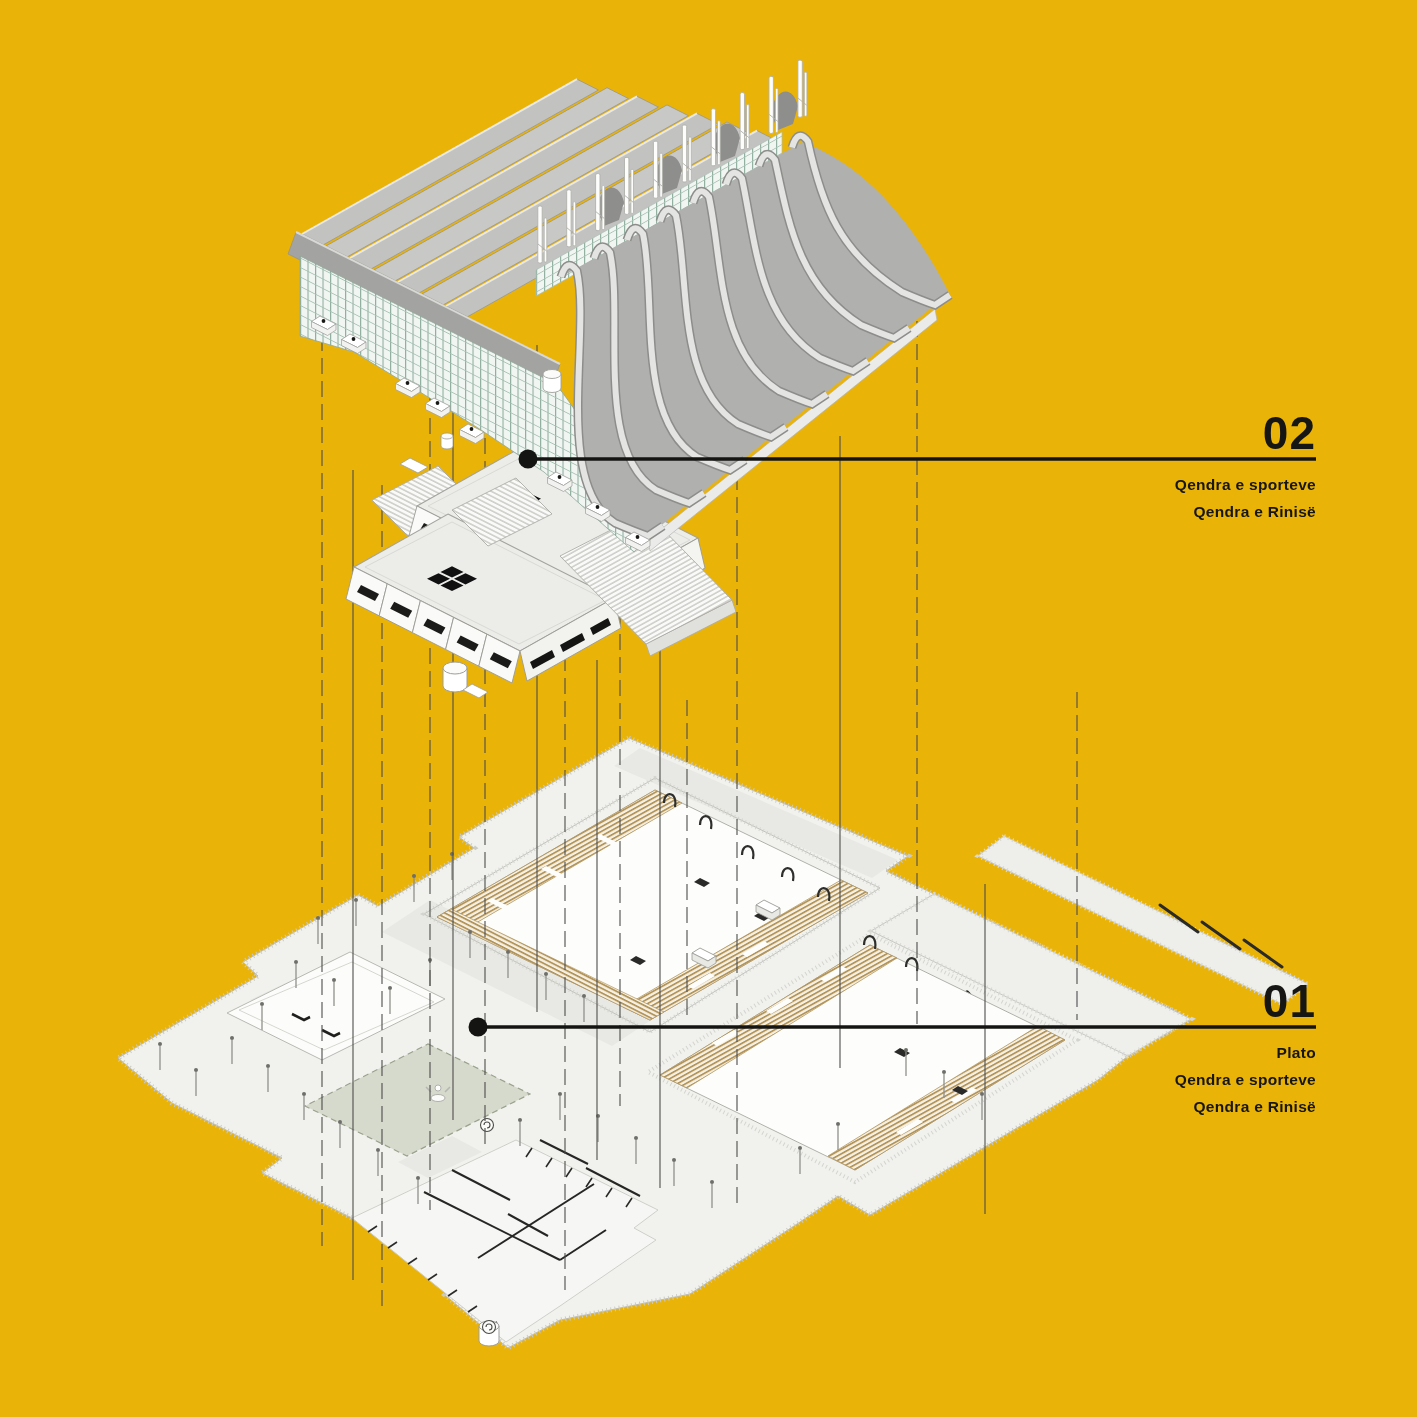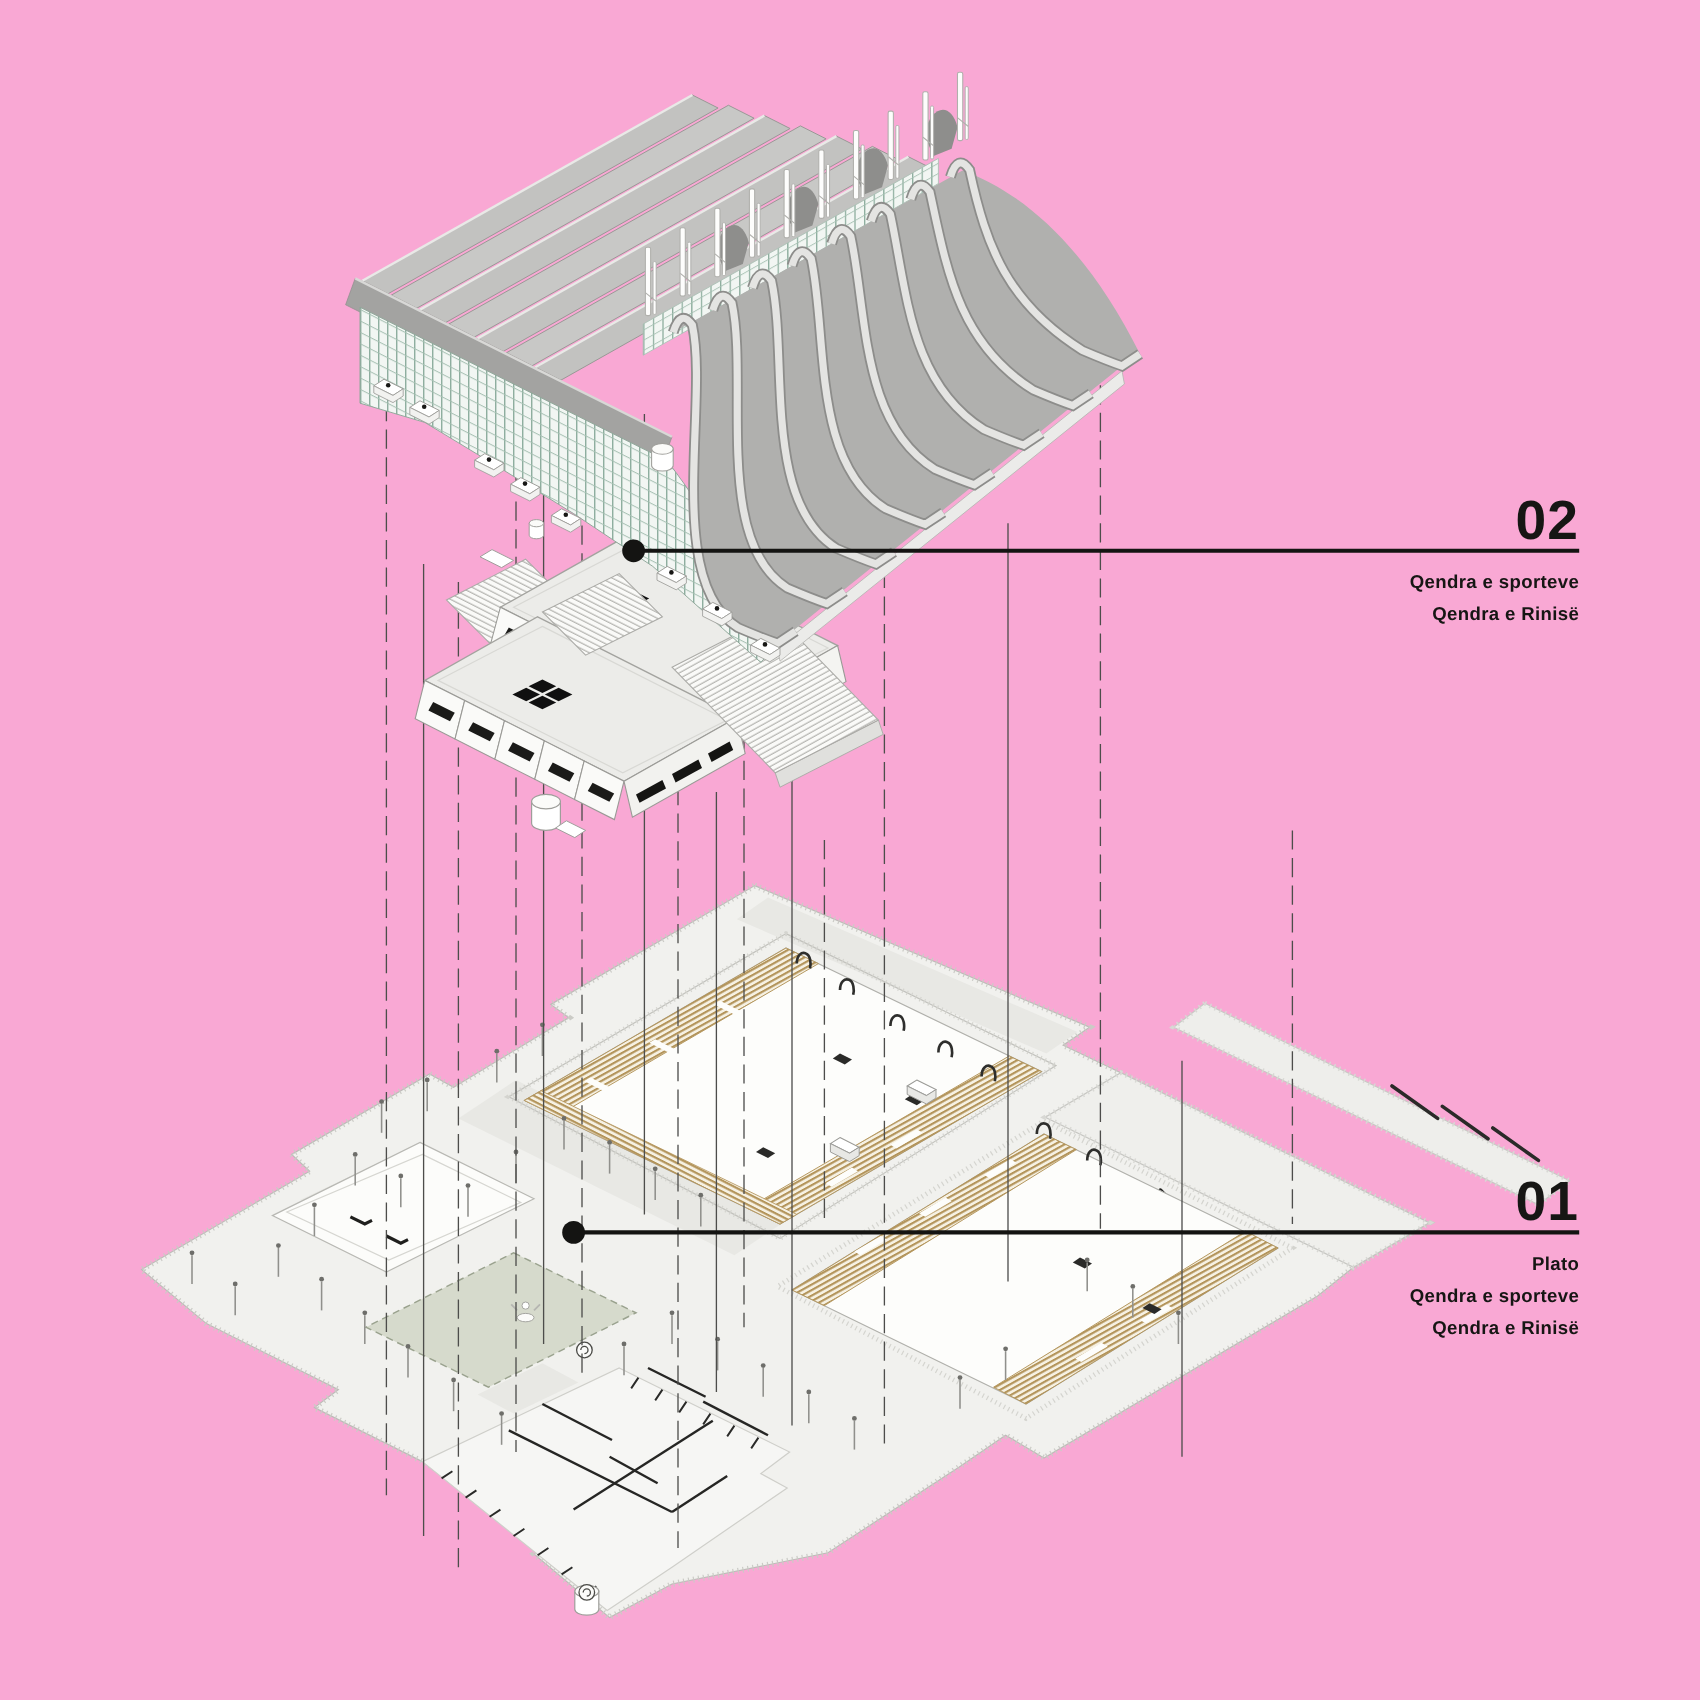--- a/index.html
+++ b/index.html
@@ -1,16 +1,16 @@
 <!DOCTYPE html>
 <html><head>
 <meta charset="utf-8">
 <style>
   html,body{margin:0;padding:0;background:#ffffff;}
-  .canvas{position:relative;width:1417px;height:1417px;background:#f9a8d4;overflow:hidden;
+  .canvas{position:relative;width:1417px;height:1417px;background:#eab308;overflow:hidden;
           font-family:"Liberation Sans",sans-serif;}
   svg{position:absolute;left:0;top:0;}
   text{font-family:"Liberation Sans",sans-serif;fill:#161614;}
   .lvl-num{font-size:46px;font-weight:700;letter-spacing:1px;}
   .lvl-sub{font-size:15.5px;font-weight:700;letter-spacing:.3px;}
 </style>
 </head>
 <body>
 
 <div class="canvas">

